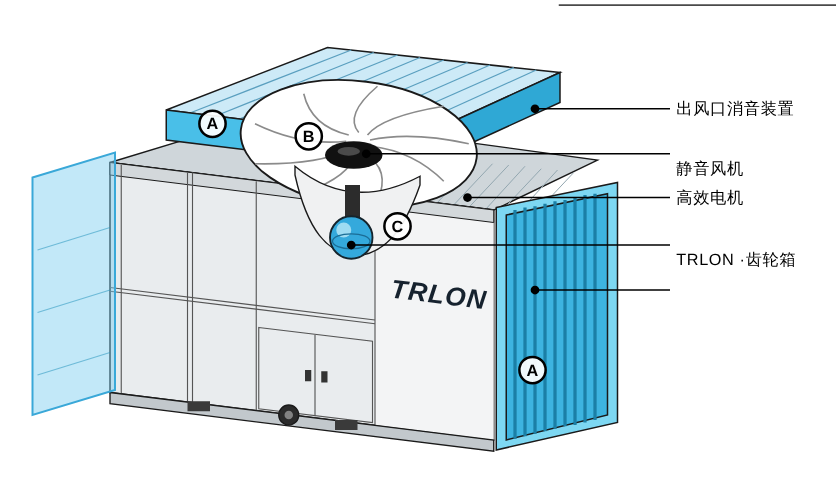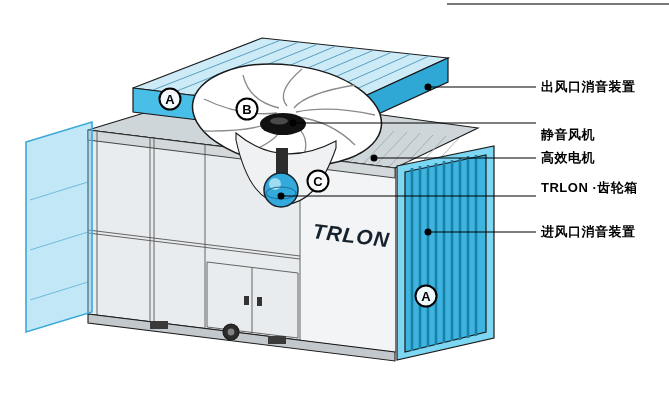--- a/index.html
+++ b/index.html
@@ -3,21 +3,21 @@
 <meta charset="utf-8">
 <style>
   html,body{margin:0;padding:0;background:#fff;}
   .stage{
     position:relative;width:669px;height:402px;background:#ffffff;
     overflow:hidden;font-family:"Liberation Sans",sans-serif;
   }
   .stage svg{position:absolute;left:0;top:0;}
   .callout{
     position:absolute;left:541px;transform:translateY(-50%);
-    font-size:13px;font-weight:700;color:#000;white-space:nowrap;letter-spacing:.5px;
+    font-size:13px;font-weight:400;color:#000;white-space:nowrap;letter-spacing:.5px;
   }
   .marker{
     position:absolute;width:23px;height:23px;border:2.2px solid #000;border-radius:50%;
     background:rgba(255,255,255,.93);display:flex;align-items:center;justify-content:center;
     font-size:13px;font-weight:700;color:#000;transform:translate(-50%,-50%);
     box-sizing:border-box;
   }
 </style>
 </head>
 <body>
@@ -155,16 +155,15 @@
   </svg>
 
   <div class="marker" style="left:170px;top:99px">A</div>
   <div class="marker" style="left:247px;top:109px">B</div>
   <div class="marker" style="left:318px;top:181px">C</div>
   <div class="marker" style="left:426px;top:296px">A</div>
 
   <div class="callout" style="top:87px">出风口消音装置</div>
   <div class="callout" style="top:135px">静音风机</div>
   <div class="callout" style="top:158px">高效电机</div>
-  <div class="callout" style="top:188px">TRLON ·齿轮箱</div>
-  <div class="callout" style="top:232px">进风口消音装置</div>
+  <div class="callout" style="top:208px">TRLON ·齿轮箱</div>
 
 </div>
 
 </body></html>

